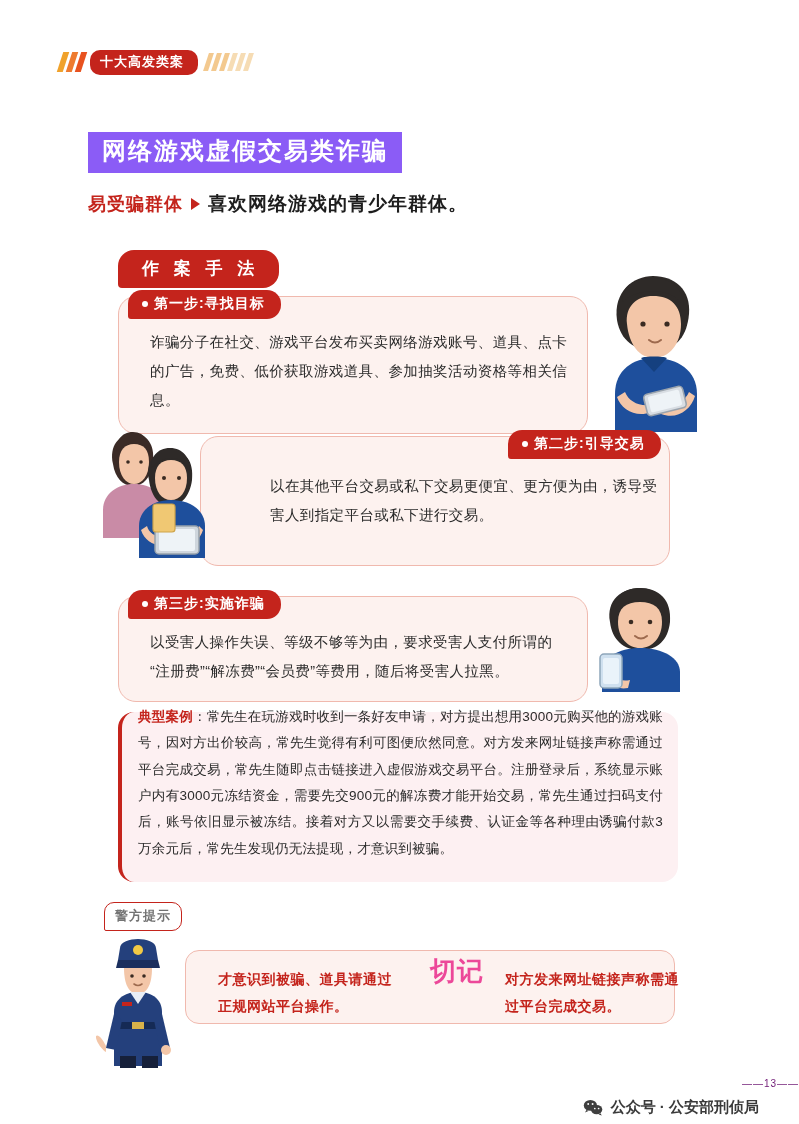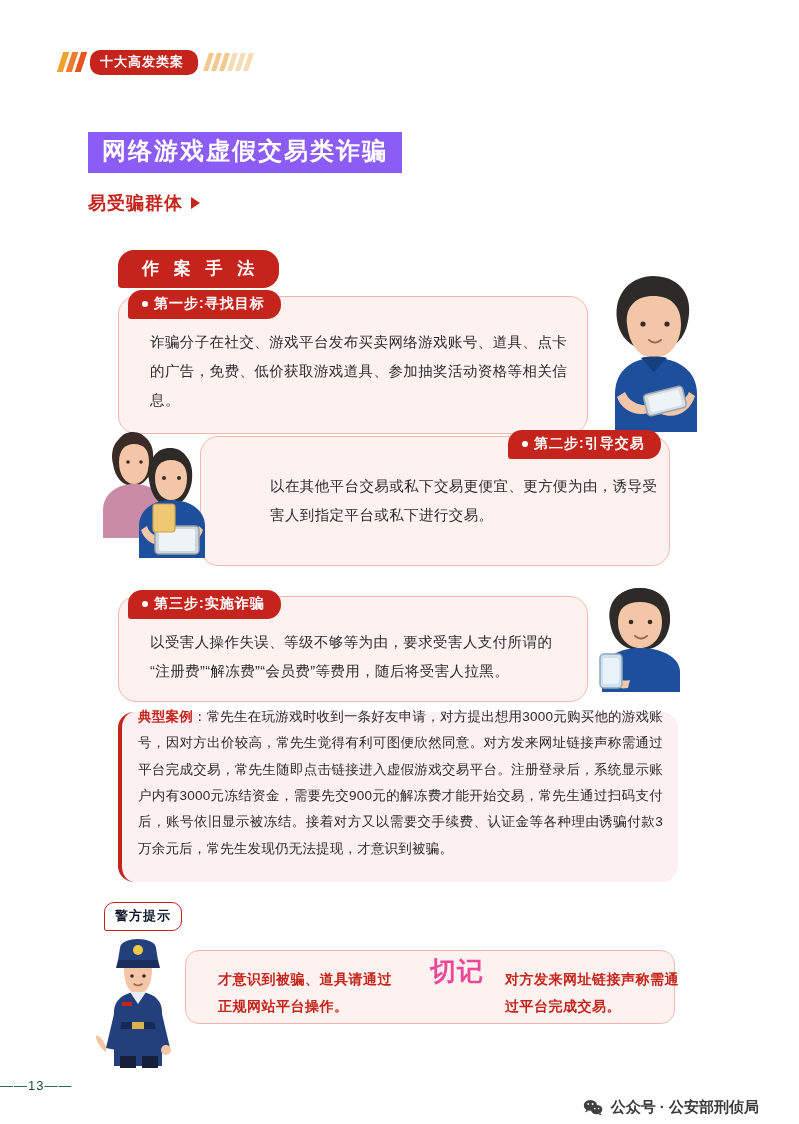--- a/index.html
+++ b/index.html
@@ -88,21 +88,21 @@
   }
   #casetext {
     position:absolute; left:138px; top:704px; width:525px;
     font-size:13.5px; line-height:1.95; color:#2b2b2b; text-align:justify; letter-spacing:0.2px;
   }
   #casetext b { color:#c4241c; }
 
   
   .tip-badge {
     position:absolute; left:104px; top:902px;
-    border:1.5px solid #c4241c; color:#0f172a; background:#fff;
+    border:1.5px solid #c4241c; color:#737373; background:#fff;
     font-size:13px; font-weight:bold; letter-spacing:1px;
     padding:4px 10px 5px; border-radius:10px 10px 10px 2px;
   }
   #tipbox {
     position:absolute; left:185px; top:950px; width:490px; height:74px;
     background:#fdf2ef; border:1.5px solid #f0b9ae; border-radius:14px;
   }
   .tip-left {
     position:absolute; left:218px; top:966px; width:180px;
     color:#c4241c; font-size:14px; font-weight:bold; line-height:1.9; letter-spacing:0.5px;
@@ -112,22 +112,22 @@
     color:#ec4899; font-size:26px; font-weight:bold; line-height:1.1;
     font-family:Liberation Serif, serif; letter-spacing:1px;
   }
   .tip-right {
     position:absolute; left:505px; top:966px; width:185px;
     color:#c4241c; font-size:14px; font-weight:bold; line-height:1.9; letter-spacing:0.5px;
   }
 
   
   .pagenum {
-    position:absolute; left:0; right:0; top:1078px; text-align:left;
-    font-size:13px; color:#14532d; letter-spacing:1px;
+    position:absolute; left:0; right:0; top:1078px; text-align:right;
+    font-size:10px; color:#701a75; letter-spacing:1px;
   }
   .footer {
     position:absolute; right:40px; top:1098px;
     display:flex; align-items:center; gap:8px;
     font-size:15px; color:#3a3a3a; font-weight:bold;
   }
   .wechat-ico { width:20px;height:17px; display:block; }
 
   
   .ill { position:absolute; }
@@ -153,20 +153,21 @@
         <i></i>
         <i></i>
       </span>
   </div>
 
   <div class="title-block">
     <div class="main-title">网络游戏虚假交易类诈骗</div>
     <div class="sub-row">
       <span class="sub-key">易受骗群体</span>
       <span class="tri"></span>
+      <span class="sub-val">喜欢网络游戏的青少年群体。</span>
     </div>
   </div>
 
   <div class="method-badge">作 案 手 法</div>
 
   <div class="card" id="card1"></div>
   <div class="step-tag" id="tag1">
     <span class="dot"></span>
     <span>第一步:寻找目标</span>
   </div>

